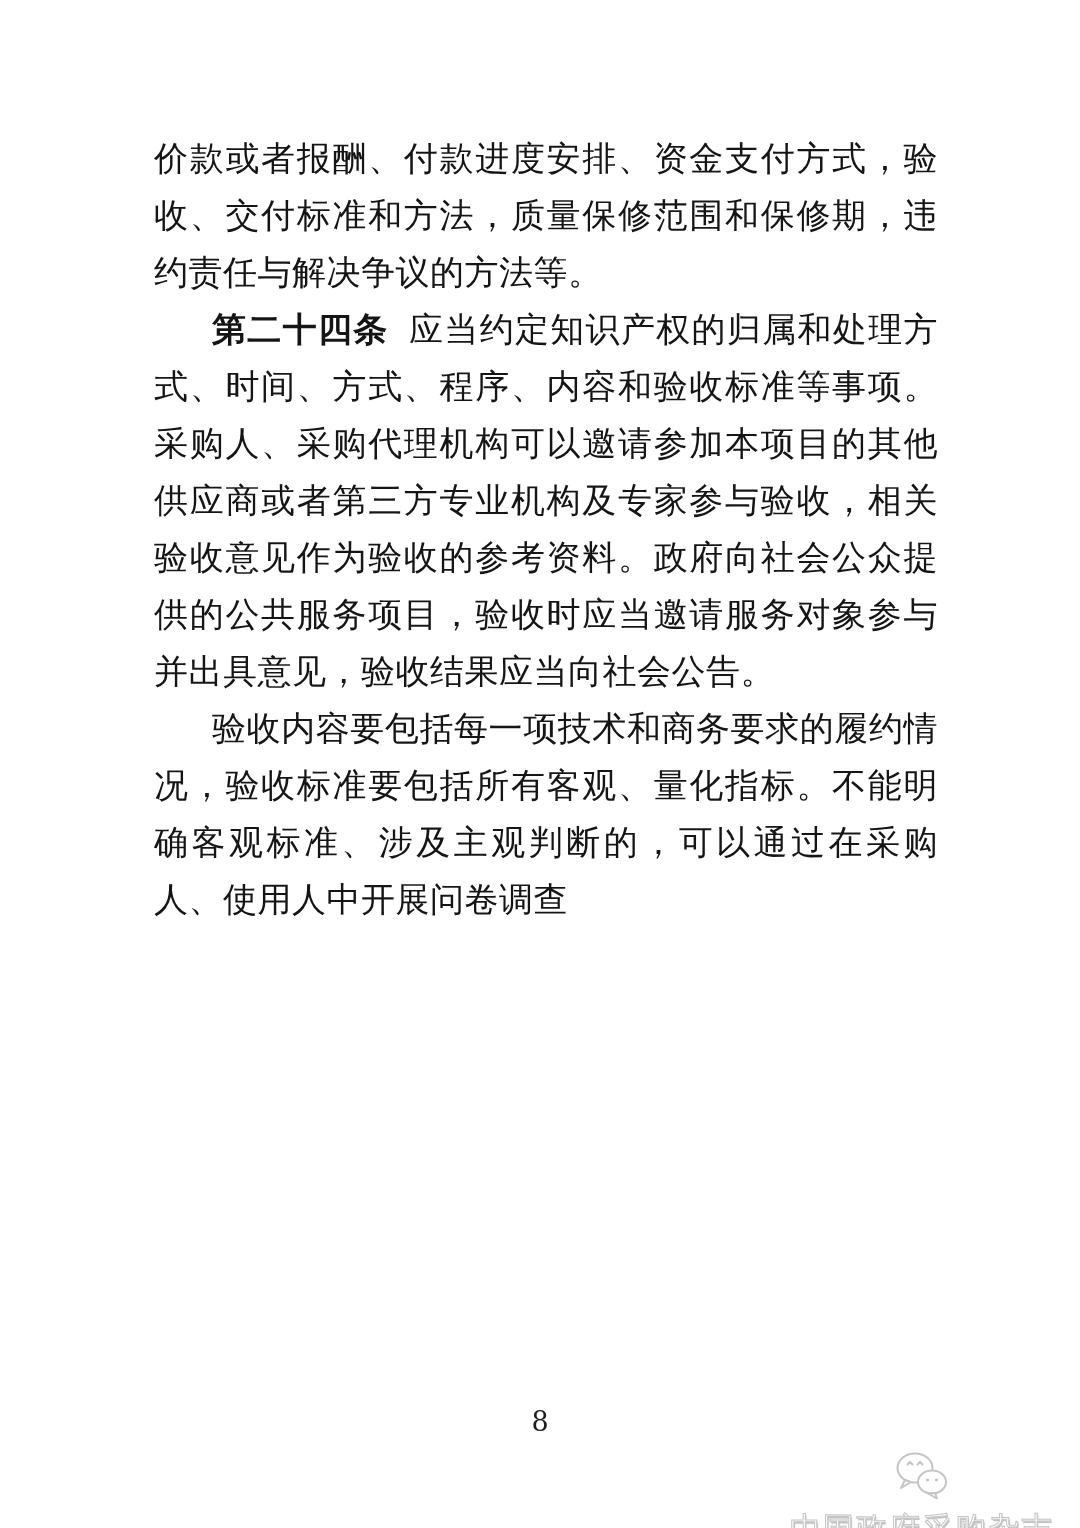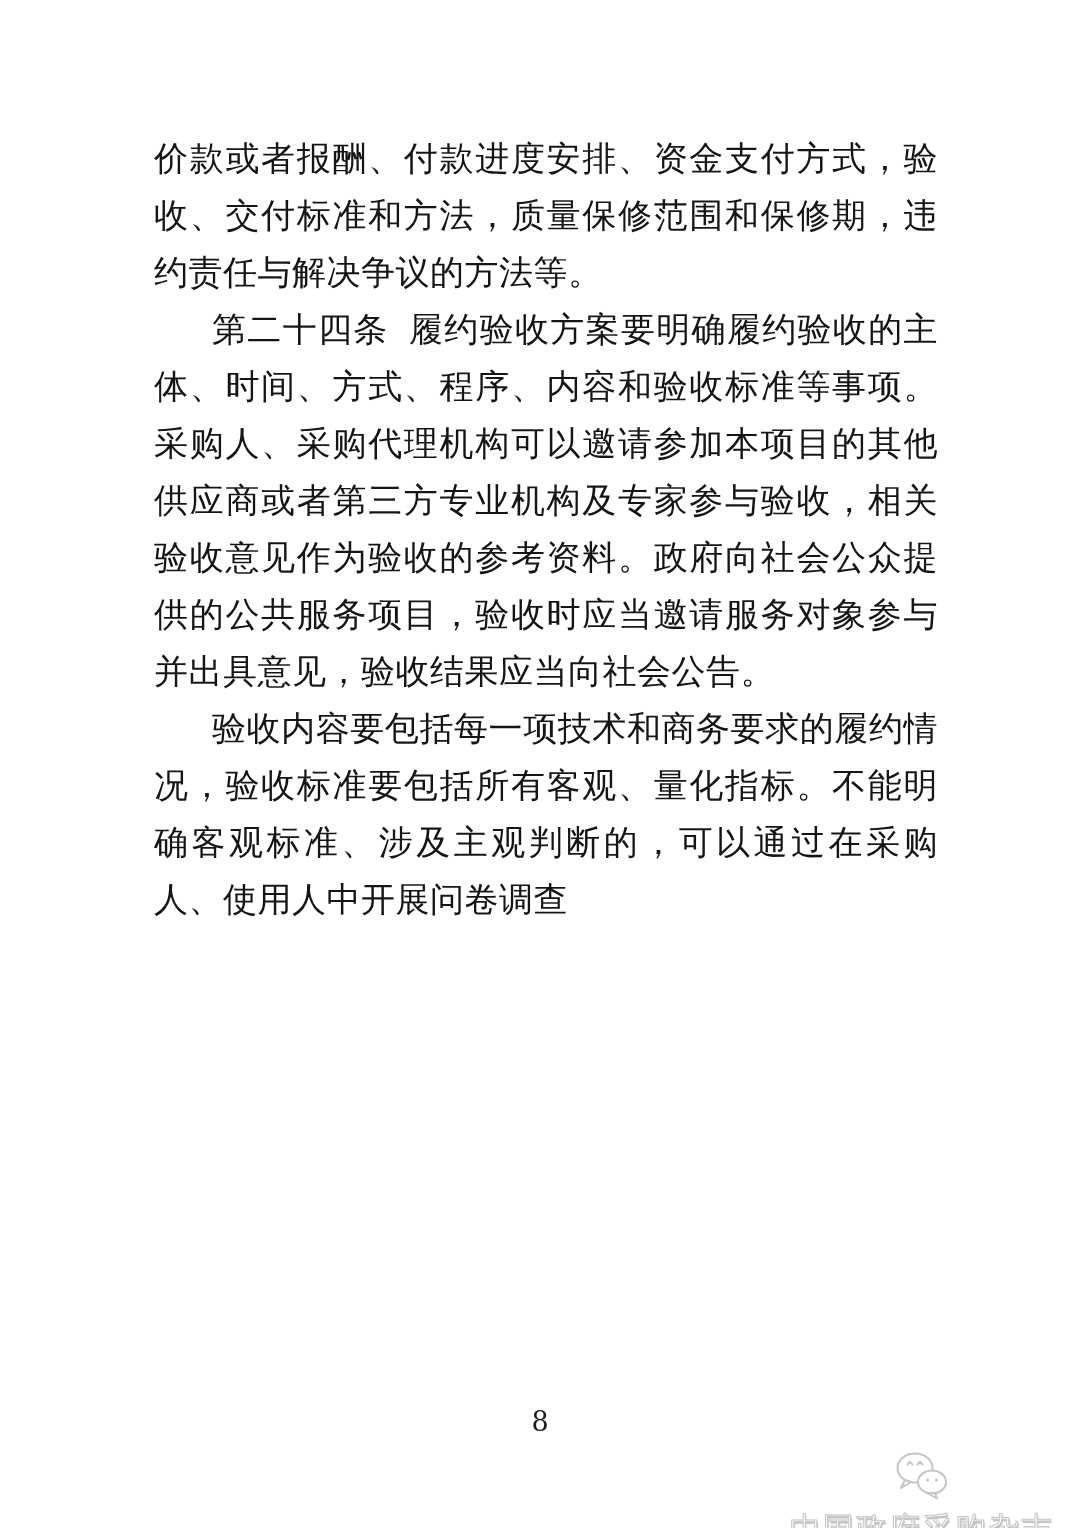--- a/index.html
+++ b/index.html
@@ -29,21 +29,21 @@
   }
   .doc-body p {
     margin: 0;
     padding: 0;
     text-indent: 58px;
   }
   .doc-body p.continuation {
     text-indent: 0;
   }
   .article-term {
-    font-weight: 400;
+    font-weight: 700;
     margin-right: 0.6em;
     margin-top: 40px;
   }
   .page-number {
     position: absolute;
     top: 1406px;
     left: 0;
     width: 100%;
     text-align: center;
     font-size: 27px;
@@ -71,21 +71,21 @@
     display: block;
   }
 </style>
 </head>
 <body>
 
 <div class="page">
 
   <div class="doc-body">
     <p class="continuation">价款或者报酬、付款进度安排、资金支付方式，验收、交付标准和方法，质量保修范围和保修期，违约责任与解决争议的方法等。</p>
-    <p><span class="article-term">第二十四条</span><span>履约验收方案要明确履约验收的主体、时间、方式、程序、内容和验收标准等事项。采购人、采购代理机构可以邀请参加本项目的其他供应商或者第三方专业机构及专家参与验收，相关验收意见作为验收的参考资料。政府向社会公众提供的公共服务项目，验收时应当邀请服务对象参与并出具意见，验收结果应当向社会公告。</span></p>
+    <p><span class="article-term">第二十四条</span><span>应当约定知识产权的归属和处理方式、时间、方式、程序、内容和验收标准等事项。采购人、采购代理机构可以邀请参加本项目的其他供应商或者第三方专业机构及专家参与验收，相关验收意见作为验收的参考资料。政府向社会公众提供的公共服务项目，验收时应当邀请服务对象参与并出具意见，验收结果应当向社会公告。</span></p>
     <p>验收内容要包括每一项技术和商务要求的履约情况，验收标准要包括所有客观、量化指标。不能明确客观标准、涉及主观判断的，可以通过在采购人、使用人中开展问卷调查</p>
   </div>
 
   <div class="page-number">8</div>
 
   <div class="watermark">
     <span class="wechat-icon">
       <svg width="54" height="48" viewBox="0 0 54 48" xmlns="http://www.w3.org/2000/svg">
 
         <ellipse cx="20" cy="17" rx="17.5" ry="14.5" fill="#ffffff" stroke="#c5c5c5" stroke-width="2"></ellipse>

